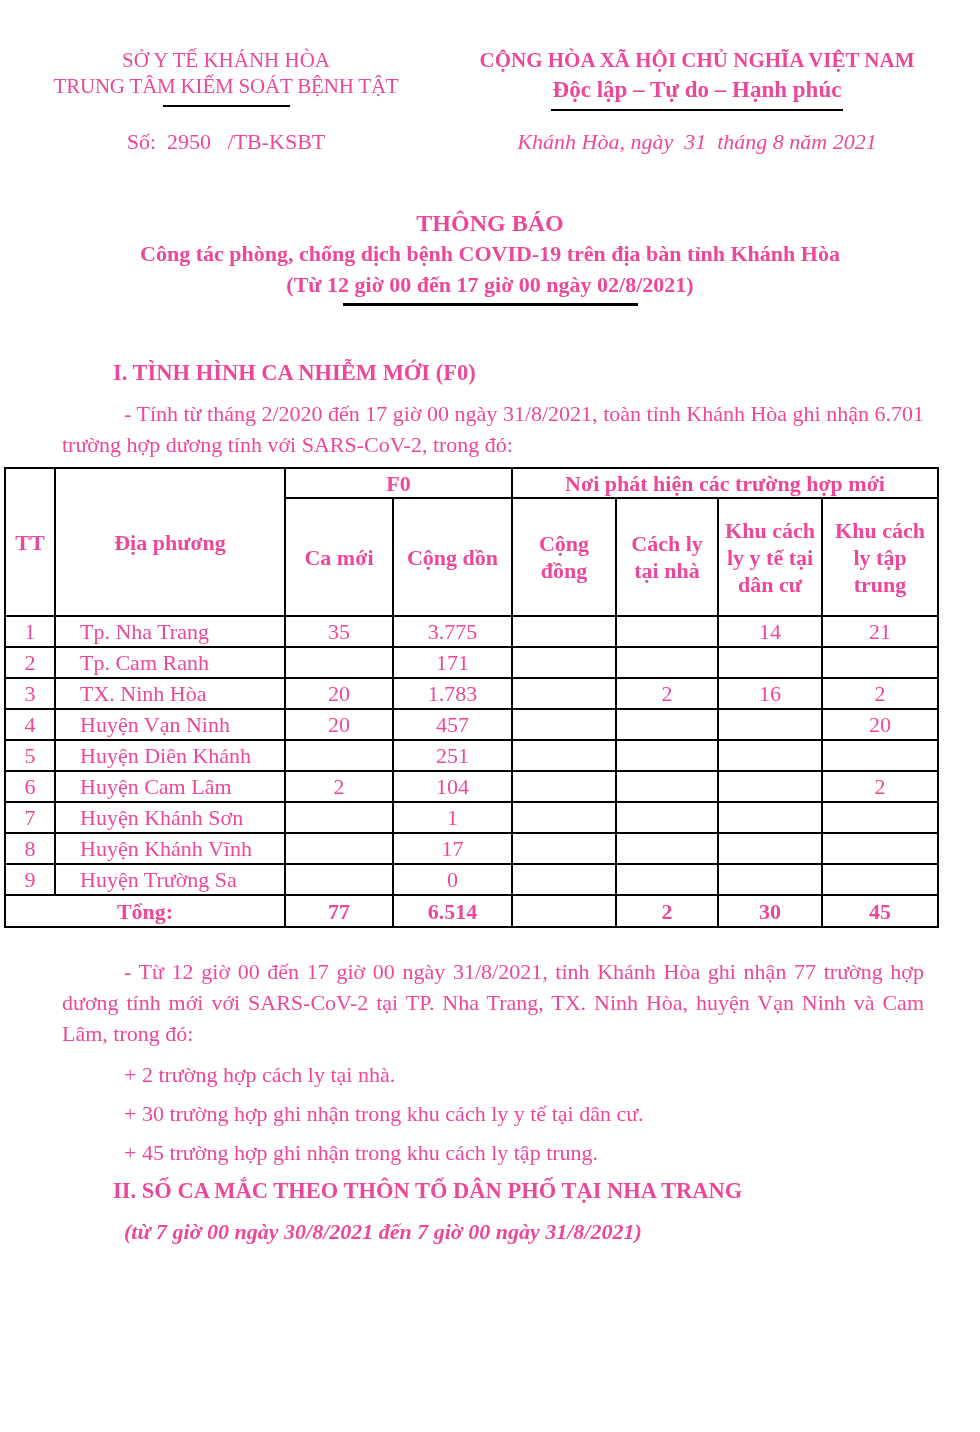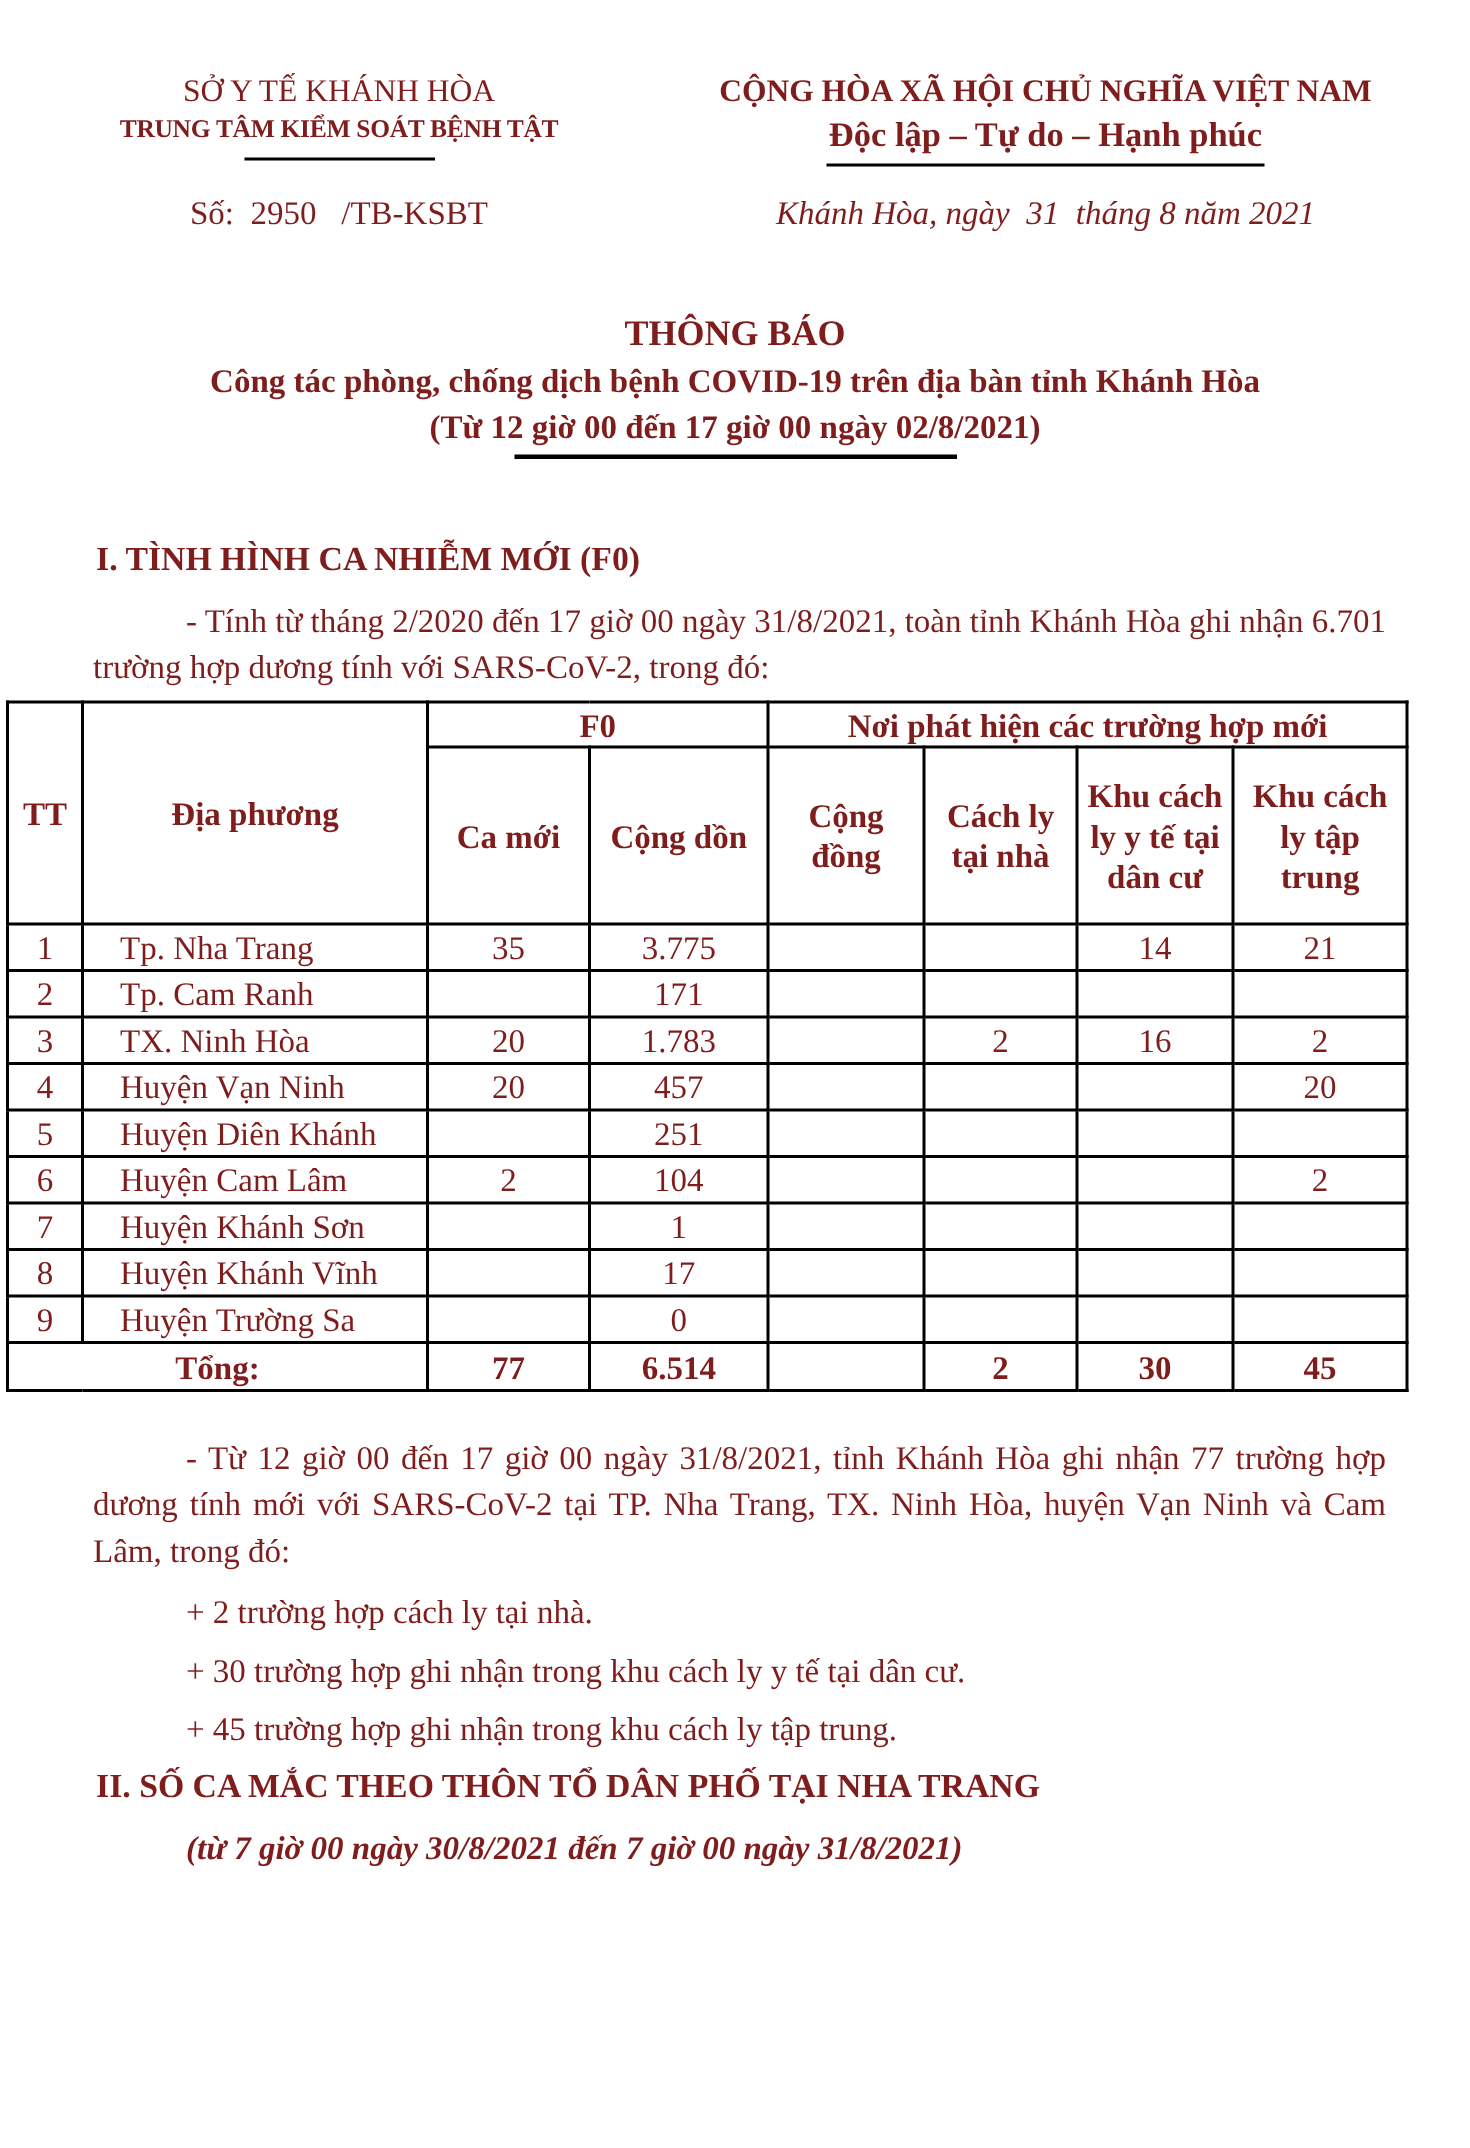--- a/index.html
+++ b/index.html
@@ -1,44 +1,44 @@
 <!DOCTYPE html>
 <html lang="vi"><head>
 <meta charset="utf-8">
 <style>
   html,body{margin:0;padding:0;background:#ffffff;}
   .page{
     position:relative;
     width:980px;height:1432px;
-    background:#ffffff;color:#7f1d1d;
+    background:#ffffff;color:#ec4899;
     font-family:"Liberation Serif","DejaVu Serif",serif;
     overflow:hidden;
     box-sizing:border-box;
     padding-top:48px;
   }
   
   .doc-header{display:flex;justify-content:space-between;padding:0 35px;}
   .header-left{width:382px;text-align:center;}
   .header-right{width:496px;text-align:center;}
   .org-line1{font-size:21px;line-height:25px;}
-  .org-line2{font-size:17px;line-height:26px;font-weight:bold;letter-spacing:-0.2px;}
+  .org-line2{font-size:21px;line-height:26px;font-weight:normal;letter-spacing:-0.2px;}
   .rule{border-top:2px solid #000;height:0;}
   .rule-left{width:127px;margin:6px auto 0;}
   .nation-line1{font-size:21px;line-height:25px;font-weight:bold;}
   .nation-line2{font-size:23px;line-height:28px;font-weight:bold;margin-top:3px;}
   .rule-right{width:292px;margin:5px auto 0;}
   .doc-number{margin-top:22px;font-size:22px;line-height:26px;white-space:pre;}
   .date-line{margin-top:18px;font-size:22px;line-height:26px;font-style:italic;white-space:pre;}
   
   .title-block{text-align:center;margin-top:53px;}
   .doc-title{font-size:24px;font-weight:bold;line-height:30px;}
   .doc-subtitle{font-size:22px;font-weight:bold;line-height:31px;}
   .rule-title{width:295px;border-top:3px solid #000;margin:3px auto 0;}
   
-  .sec-heading{font-size:22.5px;font-weight:bold;line-height:30px;margin:52px 56px 0 64px;}
+  .sec-heading{font-size:22.5px;font-weight:bold;line-height:30px;margin:52px 56px 0 113px;}
   .para{font-size:22px;line-height:31px;text-align:justify;
         margin:10px 56px 0 62px;text-indent:62px;}
   .para.tight{margin-top:8px;}
   .para.after-table{margin-top:28px;}
   .sec-heading.sec2{margin-top:8px;}
   .sec2-subtitle{font-size:22px;font-weight:bold;font-style:italic;line-height:31px;
         margin:10px 56px 0 124px;}
   
   table.case-table{border-collapse:collapse;table-layout:fixed;width:933px;
         margin:7px 0 0 4px;font-size:22px;}

